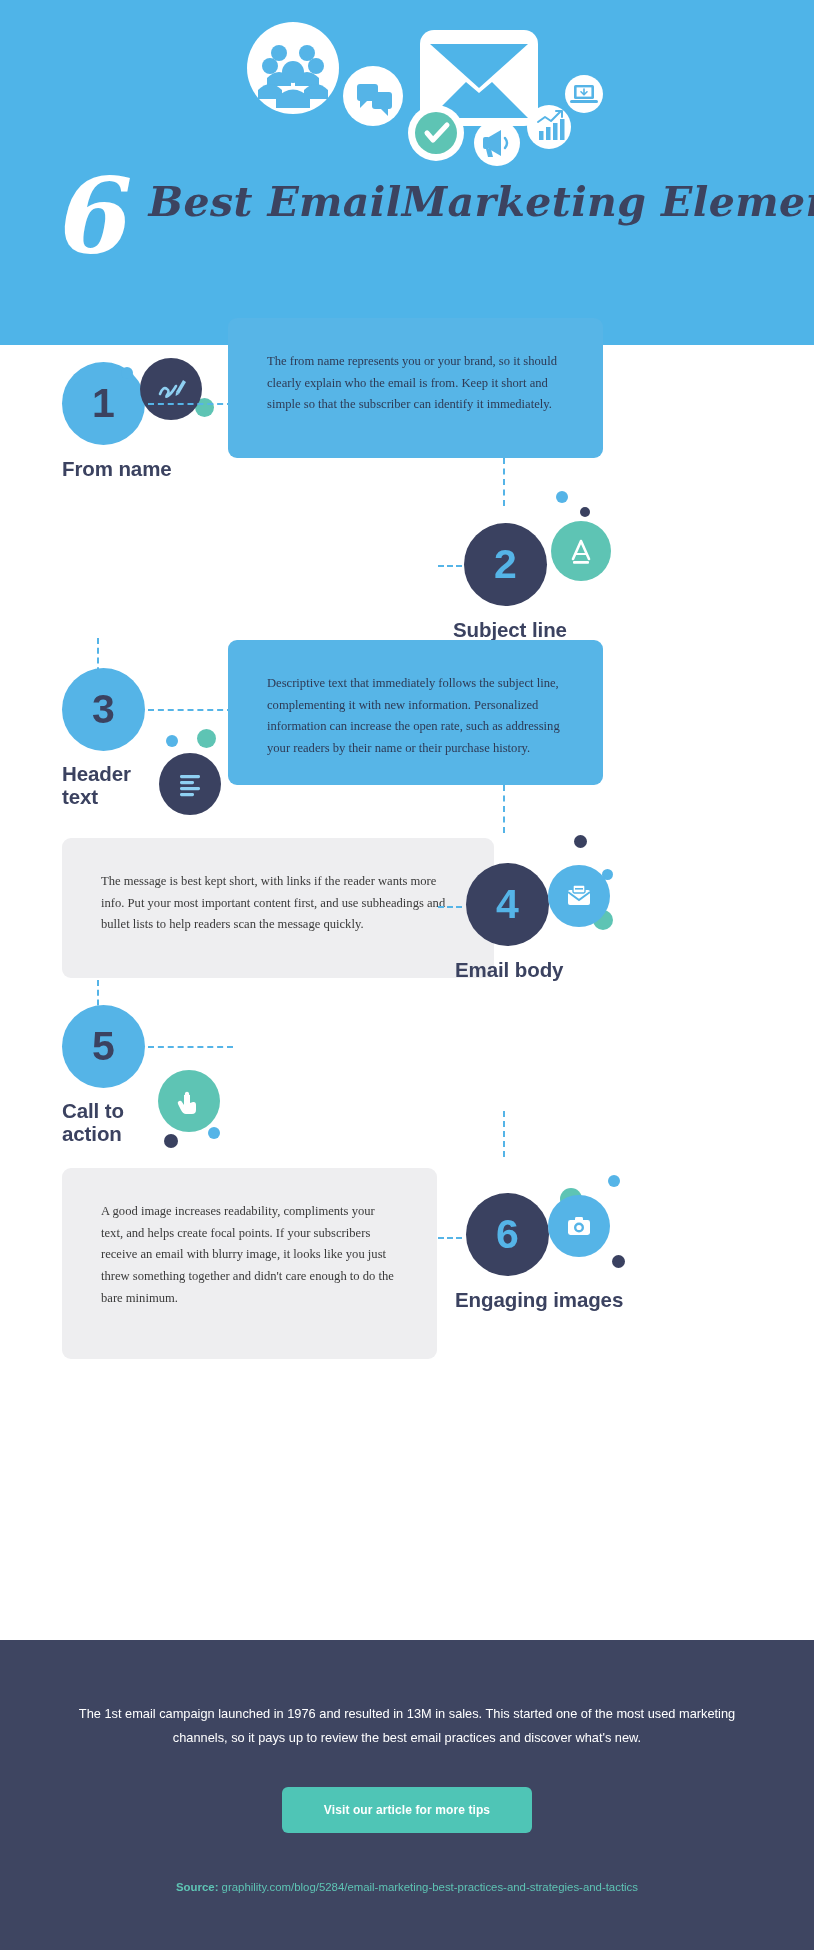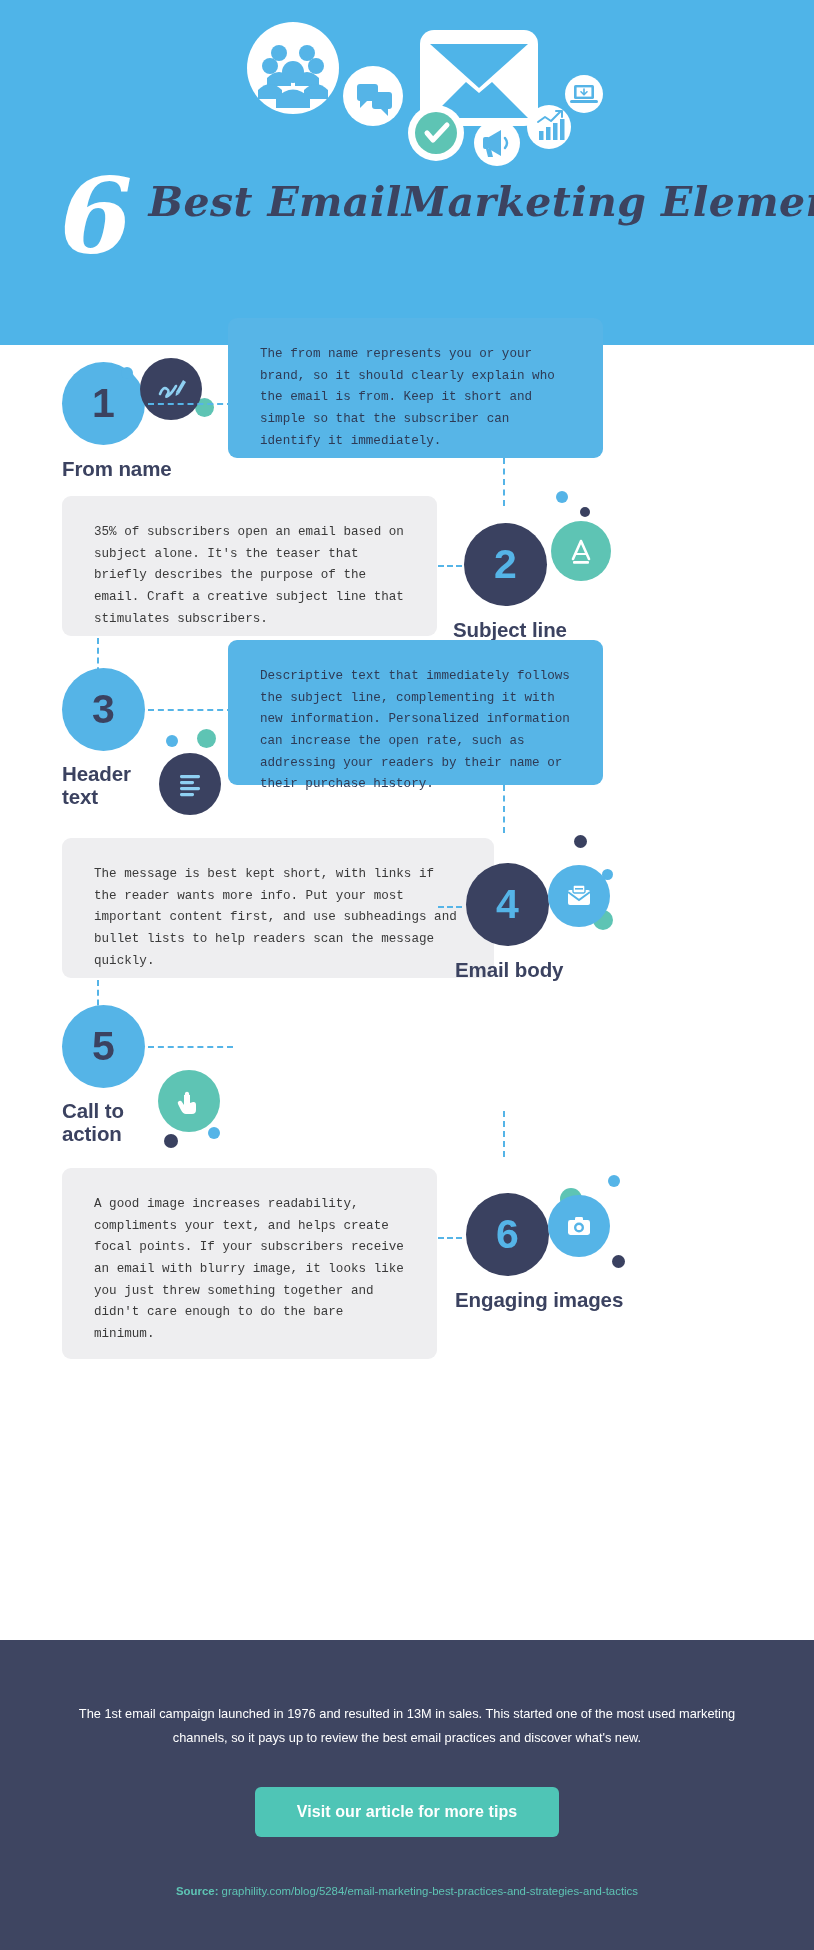--- a/index.html
+++ b/index.html
@@ -80,25 +80,25 @@
   
   .card{
     position:absolute;
     box-sizing:border-box;
     border-radius:9px;
     padding:22px 28px;
   }
   .card.blue{ background:#57b5e7; }
   .card.grey{ background:#eeeef0; }
   .card p{
-    margin:4px;
+    margin:11px;
     font-size:12.6px;
     line-height:1.72;
     color:#2e3a55;
-    font-family:Liberation Mono, monospace;
+    font-family:Liberation Serif, serif;
   }
   .card.grey p{ color:#3a3a3a; }
 
   
   .numcircle{
     position:absolute;
     border-radius:50%;
     display:flex;
     align-items:center;
     justify-content:center;
@@ -168,21 +168,21 @@
     font-family:"Liberation Sans", sans-serif;
   }
   .cta-btn{
     display:inline-block;
     margin-top:38px;
     background:#4fc5b6;
     color:#ffffff;
     border:none;
     border-radius:6px;
     padding:16px 42px;
-    font-size:16px;
+    font-size:12px;
     font-weight:700;
     font-family:"Liberation Sans", sans-serif;
     cursor:pointer;
     letter-spacing:0.1px;
   }
   .source-line{
     margin:12px;
     padding-top:36px;
     font-size:11.4px;
     color:#5ec4b4;
@@ -294,23 +294,20 @@
       <div class="hconn" style="left:148px; top:58px; width:85px;"></div>
 
       <div class="card blue" style="left:228px; top:-27px; width:375px; height:140px;">
         <p>The from name represents you or your brand, so it should clearly explain who the email is from. Keep it short and simple so that the subscriber can identify it immediately.</p>
       </div>
 
       <div class="vconn" style="left:503px; top:113px; height:48px;"></div>
     </div>
 
     <div class="step" style="top:133px;height:225px;">
-      <div class="card grey" style="left:62px; top:18px; width:375px; height:140px;">
-        <p>35% of subscribers open an email based on subject alone. It's the teaser that briefly describes the purpose of the email. Craft a creative subject line that stimulates subscribers.</p>
-      </div>
 
       <div class="hconn" style="left:438px; top:87px; width:24px;"></div>
 
       <div class="numcircle dark" style="left:464px; top:45px; width:83px; height:83px;">
         <span>2</span>
       </div>
       <div class="steptitle" style="left:453px; top:140px; width:220px;">Subject line</div>
 
       <div class="dot dot-blue" style="left:556px; top:13px; width:12px; height:12px;"></div>
       <div class="dot dot-dark" style="left:580px; top:29px; width:10px; height:10px;"></div>

